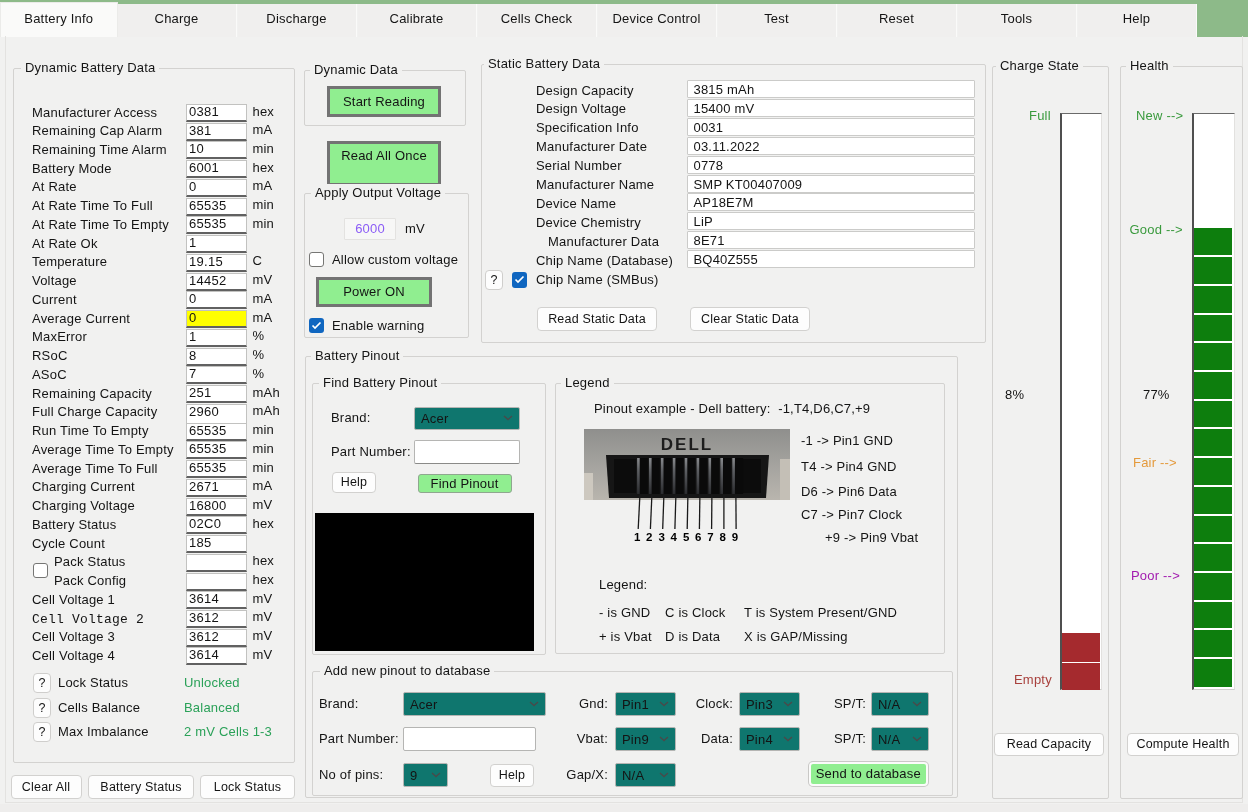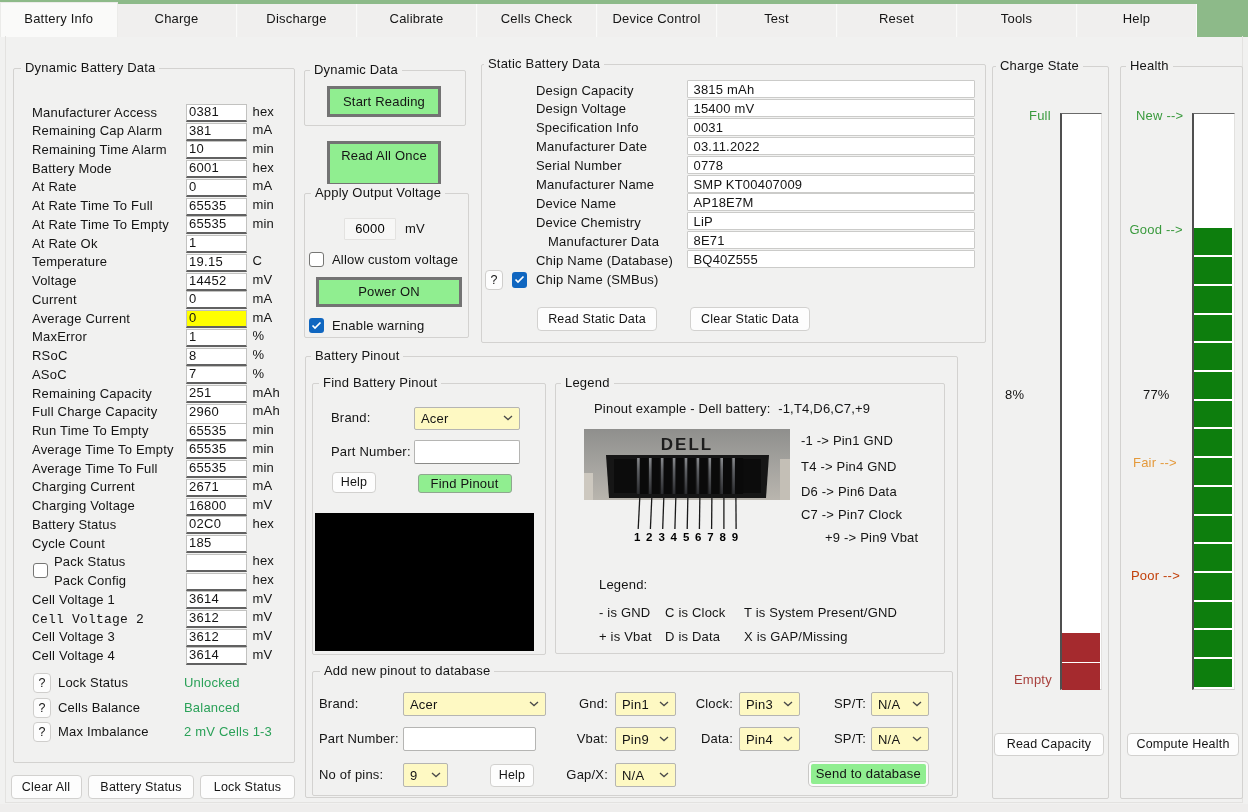--- a/index.html
+++ b/index.html
@@ -5,21 +5,21 @@
  font-family:"Liberation Sans",sans-serif;font-size:13px;color:#141414;letter-spacing:0.2px}
 #root div{box-sizing:border-box}
 .lb{position:absolute;height:18px;line-height:18px;white-space:pre;letter-spacing:0.2px}
 .gb{position:absolute;border:1px solid #d3d2d0;border-radius:2px}
 .gt{position:absolute;height:17px;line-height:17px;background:#f1f1f0;padding:0 4px;white-space:pre;letter-spacing:0.2px}
 .tf{position:absolute;background:#fff;border:1px solid #c2c2c0;border-bottom:2px solid #616161;padding-left:2px;white-space:pre;font-size:13px;letter-spacing:0.3px}
 .sf{position:absolute;background:#fff;border:1px solid #cbcbc9;border-radius:1px;padding-left:5.5px;white-space:pre;font-size:13px}
 .btn{position:absolute;background:#fdfdfd;border:1px solid #d2d1cf;border-radius:4px;text-align:center;white-space:pre}
 .gbtn{position:absolute;background:#90ee90;border:3px solid #737373;text-align:center;font-size:13px;white-space:pre}
 .gbtn2{position:absolute;background:#90ee90;border:1px solid #8fa78f;border-radius:3px;text-align:center;white-space:pre}
-.cmb{position:absolute;background:#fef9c3;border:1px solid #b5b5b3;border-radius:2px;padding-left:6px;white-space:pre}
+.cmb{position:absolute;background:#0f766e;border:1px solid #b5b5b3;border-radius:2px;padding-left:6px;white-space:pre}
 .cv{position:absolute;right:6px;top:50%;margin-top:-3px}
 .cbu{position:absolute;background:#fff;border:1px solid #767674;border-radius:3px}
 .cbk{position:absolute;background:#0f66c0;border-radius:3px}
 .cbk svg{display:block;margin:3px auto 0}
 .qb{position:absolute;width:18px;height:20px;background:#fdfdfd;border:1px solid #cfcecc;border-radius:4px;
  text-align:center;line-height:18px;font-size:12.5px}
 .grn{color:#2aa158}
 </style></head><body>
 <div id="root">
 <div style="position:absolute;left:0;top:0;width:1248px;height:4px;background:#8dba89"></div>
@@ -138,25 +138,25 @@
 <div class="lb grn" style="left:184px;top:723px;">2 mV Cells 1-3</div>
 <div class="btn" style="left:10.5px;top:775px;width:71px;height:24px;line-height:22px;font-size:12.5px">Clear All</div>
 <div class="btn" style="left:88px;top:775px;width:106px;height:24px;line-height:22px;font-size:12.5px">Battery Status</div>
 <div class="btn" style="left:200px;top:775px;width:95px;height:24px;line-height:22px;font-size:12.5px">Lock Status</div>
 <div class="gb" style="left:304px;top:70px;width:162px;height:56px"></div>
 <div class="gt" style="left:310px;top:61px">Dynamic Data</div>
 <div class="gbtn" style="left:327px;top:86px;width:114px;height:31px;line-height:25px">Start Reading</div>
 <div class="gbtn" style="left:327px;top:141px;width:114px;height:45px;line-height:24px">Read All Once</div>
 <div class="gb" style="left:304px;top:193px;width:165px;height:145px"></div>
 <div class="gt" style="left:311px;top:184px">Apply Output Voltage</div>
-<div class="sf" style="left:344px;top:218px;width:52px;height:22px;line-height:22px;background:#f7f7f6;border-color:#e3e2e0;color:#000000;text-align:center;padding-left:0;line-height:20px;font-size:13px">6000</div>
+<div class="sf" style="left:344px;top:218px;width:52px;height:22px;line-height:22px;background:#f7f7f6;border-color:#e3e2e0;color:#8b5cf6;text-align:center;padding-left:0;line-height:20px;font-size:13px">6000</div>
 <div class="lb" style="left:405px;top:220px;">mV</div>
 <div class="cbu" style="left:309px;top:252px;width:15px;height:15px"></div>
 <div class="lb" style="left:332px;top:250.5px;">Allow custom voltage</div>
-<div class="gbtn" style="left:316px;top:277px;width:146px;height:30px;line-height:24px">Power ON</div>
+<div class="gbtn" style="left:316px;top:277px;width:116px;height:30px;line-height:24px">Power ON</div>
 <div class="cbk" style="left:309px;top:318px;width:15px;height:15px">
       <svg width="11" height="9" viewBox="0 0 11 9">
         <path d="M1.5 4.5 L4 7 L9.5 1.5" stroke="#fff" stroke-width="1.7" fill="none"></path>
       </svg>
     </div>
 <div class="lb" style="left:332px;top:316.5px;">Enable warning</div>
 <div class="gb" style="left:481px;top:64px;width:505px;height:279px"></div>
 <div class="gt" style="left:484px;top:55px">Static Battery Data</div>
 <div class="lb" style="left:536px;top:81.5px;">Design Capacity</div>
 <div class="sf" style="left:687px;top:80.0px;width:288px;height:18px;line-height:18px;line-height:17px">3815 mAh</div>
@@ -340,14 +340,14 @@
 <div class="" style="left:1194px;top:487px;width:38px;height:27px;position:absolute;background:#0d7e0d"></div>
 <div class="" style="left:1194px;top:516px;width:38px;height:26px;position:absolute;background:#0d7e0d"></div>
 <div class="" style="left:1194px;top:544px;width:38px;height:27px;position:absolute;background:#0d7e0d"></div>
 <div class="" style="left:1194px;top:573px;width:38px;height:27px;position:absolute;background:#0d7e0d"></div>
 <div class="" style="left:1194px;top:602px;width:38px;height:26px;position:absolute;background:#0d7e0d"></div>
 <div class="" style="left:1194px;top:630px;width:38px;height:27px;position:absolute;background:#0d7e0d"></div>
 <div class="" style="left:1194px;top:659px;width:38px;height:28px;position:absolute;background:#0d7e0d"></div>
 <div class="lb" style="left:1129.5px;top:221px;color:#3a9a3d">Good --&gt;</div>
 <div class="lb" style="left:1143px;top:386px;">77%</div>
 <div class="lb" style="left:1133px;top:454px;color:#e49a3c">Fair --&gt;</div>
-<div class="lb" style="left:1131px;top:566.5px;color:#c2410c">Poor --&gt;</div>
+<div class="lb" style="left:1131px;top:566.5px;color:#a21caf">Poor --&gt;</div>
 <div class="btn" style="left:1127px;top:733px;width:112px;height:23px;line-height:21px;font-size:12.5px">Compute Health</div>
 </div>
 </body></html>

